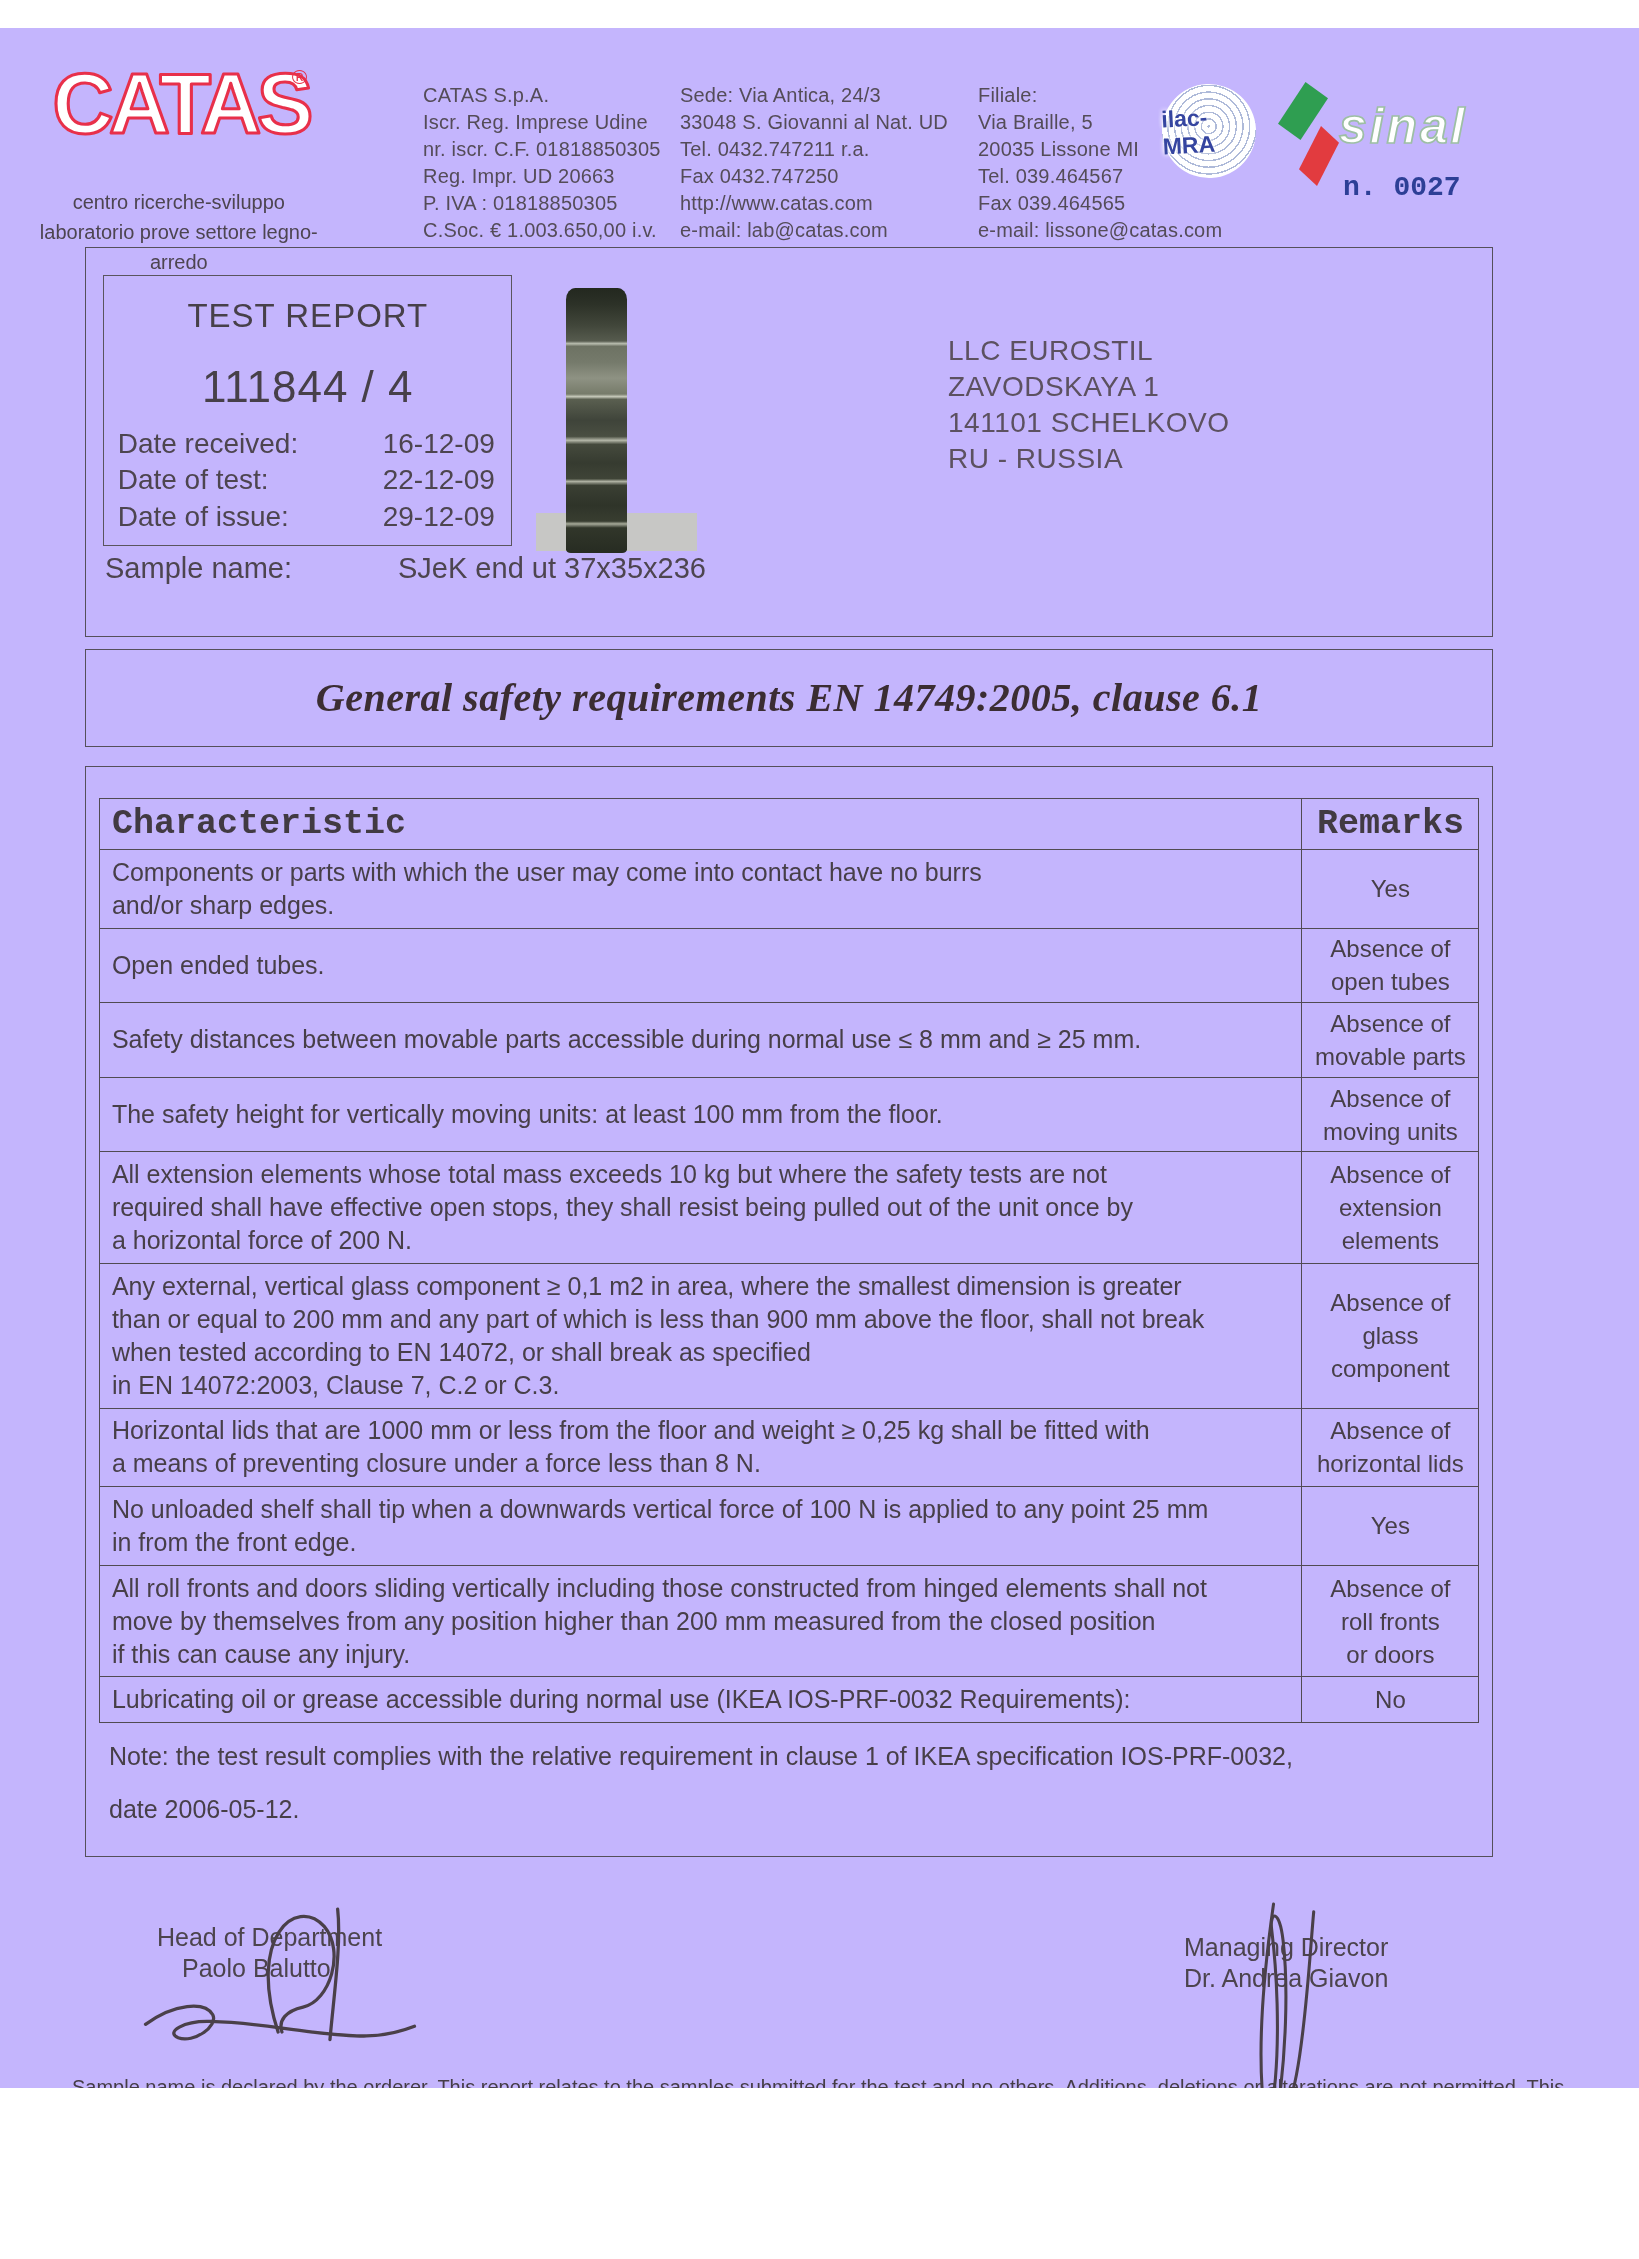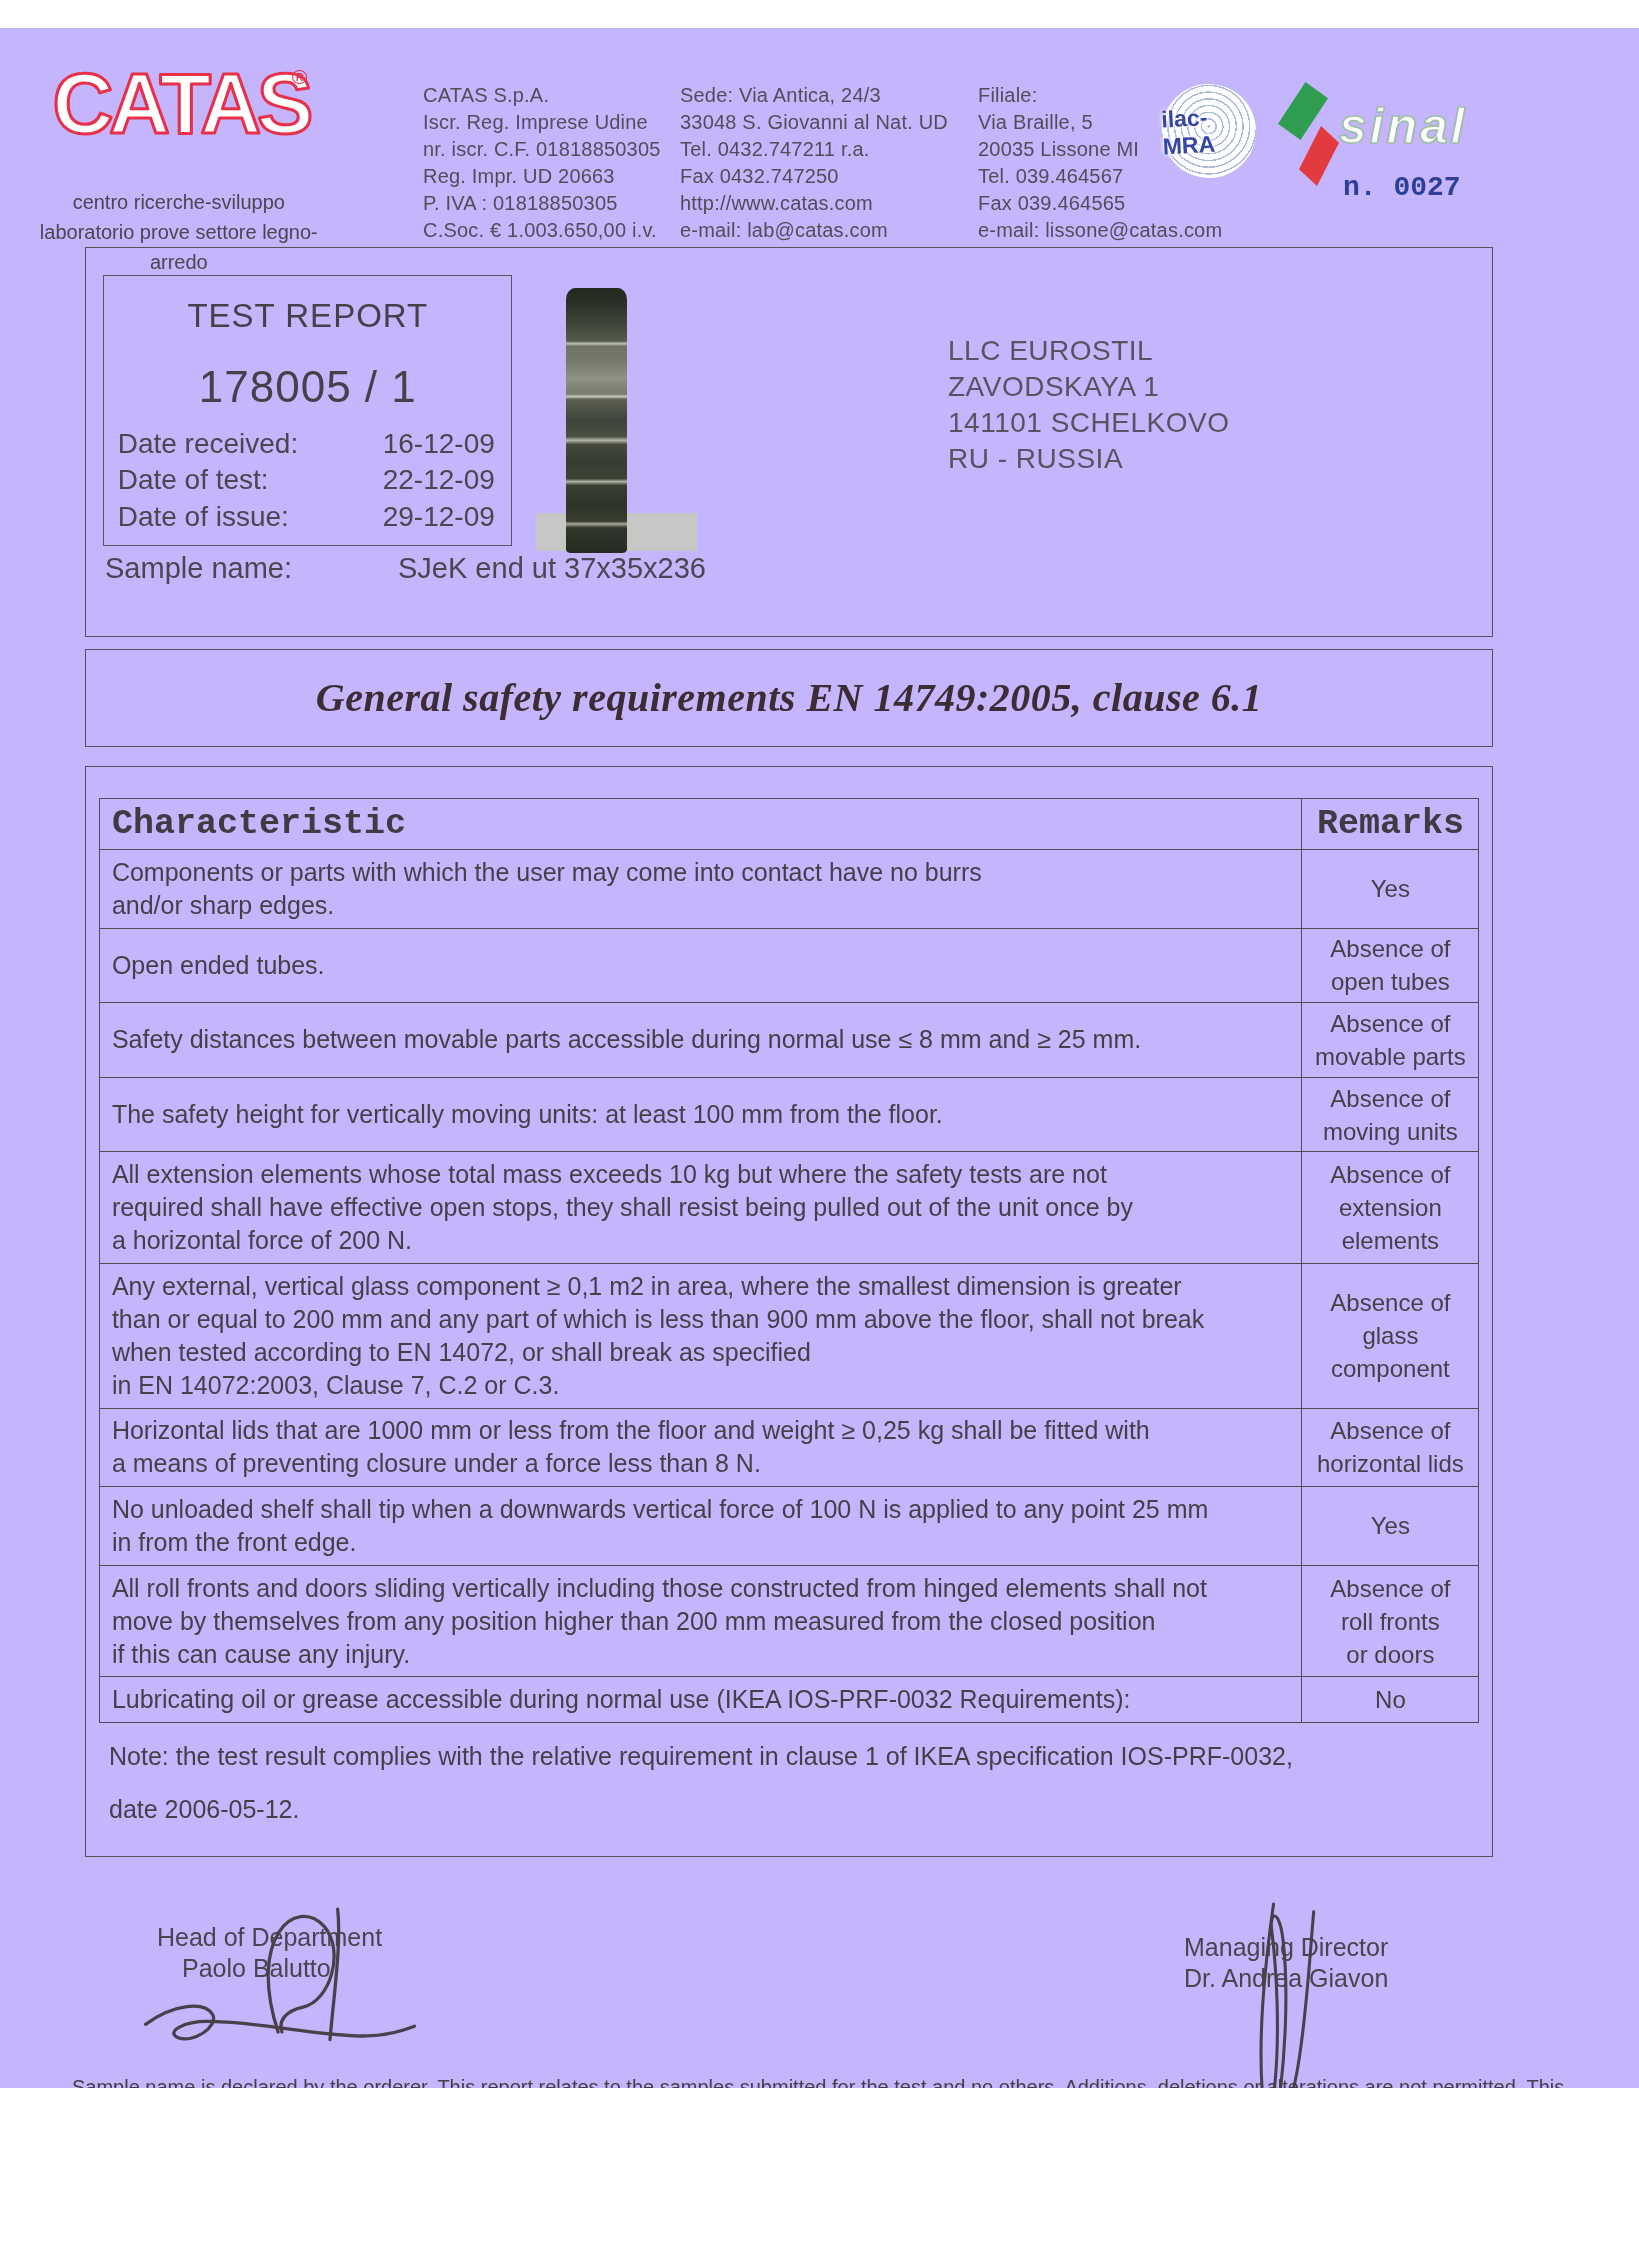--- a/index.html
+++ b/index.html
@@ -125,21 +125,21 @@
   <div class="abs" style="left:1337px;top:71px;">
     <svg width="154" height="60" viewBox="0 0 160 62">
       <text x="2" y="46" font-family="Liberation Sans, sans-serif" font-style="italic" font-weight="bold" font-size="52" letter-spacing="3" fill="#ffffff" stroke="#9dbfa4" stroke-width="1.8">sinal</text>
     </svg>
   </div>
   <div class="sinal-num">n. 0027</div>
 
   <div class="box1">
     <div class="tr-box">
       <div class="tr-title">TEST REPORT</div>
-      <div class="tr-num">178005 / 1</div>
+      <div class="tr-num">111844 / 4</div>
       <div class="tr-row" style="top:152px;">
         <span>Date received:</span>
         <span class="val">16-12-09</span>
       </div>
       <div class="tr-row" style="top:188px;">
         <span>Date of test:</span>
         <span class="val">22-12-09</span>
       </div>
       <div class="tr-row" style="top:225px;">
         <span>Date of issue:</span>

